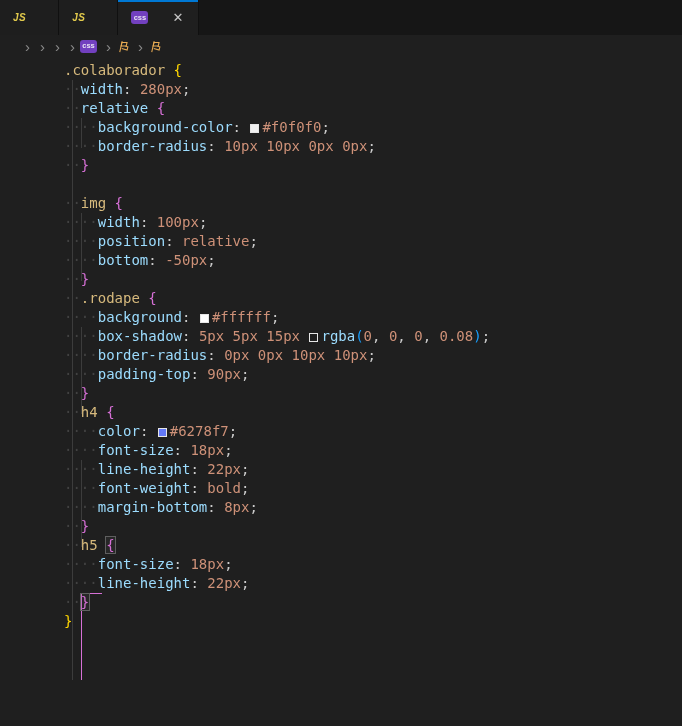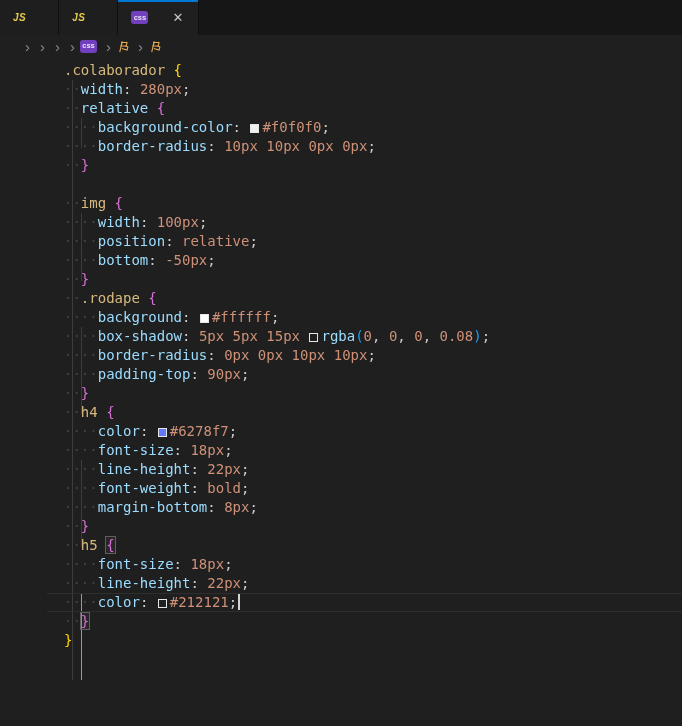--- a/index.html
+++ b/index.html
@@ -249,24 +249,20 @@
         <div class="code"><span class="tk-ws">··</span><span class="tk-sel">h5</span><span class="tk-pun"> </span><span class="tk-b2 tk-match">{</span></div>
       </div>
       <div class="line">
         <div class="num"></div>
         <div class="code"><span class="tk-ws">····</span><span class="tk-prop">font-size</span><span class="tk-pun">: </span><span class="tk-val">18px</span><span class="tk-pun">;</span></div>
       </div>
       <div class="line">
         <div class="num"></div>
         <div class="code"><span class="tk-ws">····</span><span class="tk-prop">line-height</span><span class="tk-pun">: </span><span class="tk-val">22px</span><span class="tk-pun">;</span></div>
       </div>
-      <div class="line current">
-        <div class="num"></div>
-        <div class="code"><span class="tk-ws">····</span><span class="tk-prop">color</span><span class="tk-pun">: </span><span class="sw" style="background: rgb(33, 33, 33);"></span><span class="tk-val">#212121</span><span class="tk-pun">;</span><span class="cursor"></span></div>
-      </div>
       <div class="line">
         <div class="num"></div>
         <div class="code"><span class="tk-ws">··</span><span class="tk-b2 tk-match">}</span></div>
       </div>
       <div class="line">
         <div class="num"></div>
         <div class="code"><span class="tk-b1">}</span></div>
       </div>
       <div class="line">
         <div class="num"></div>

